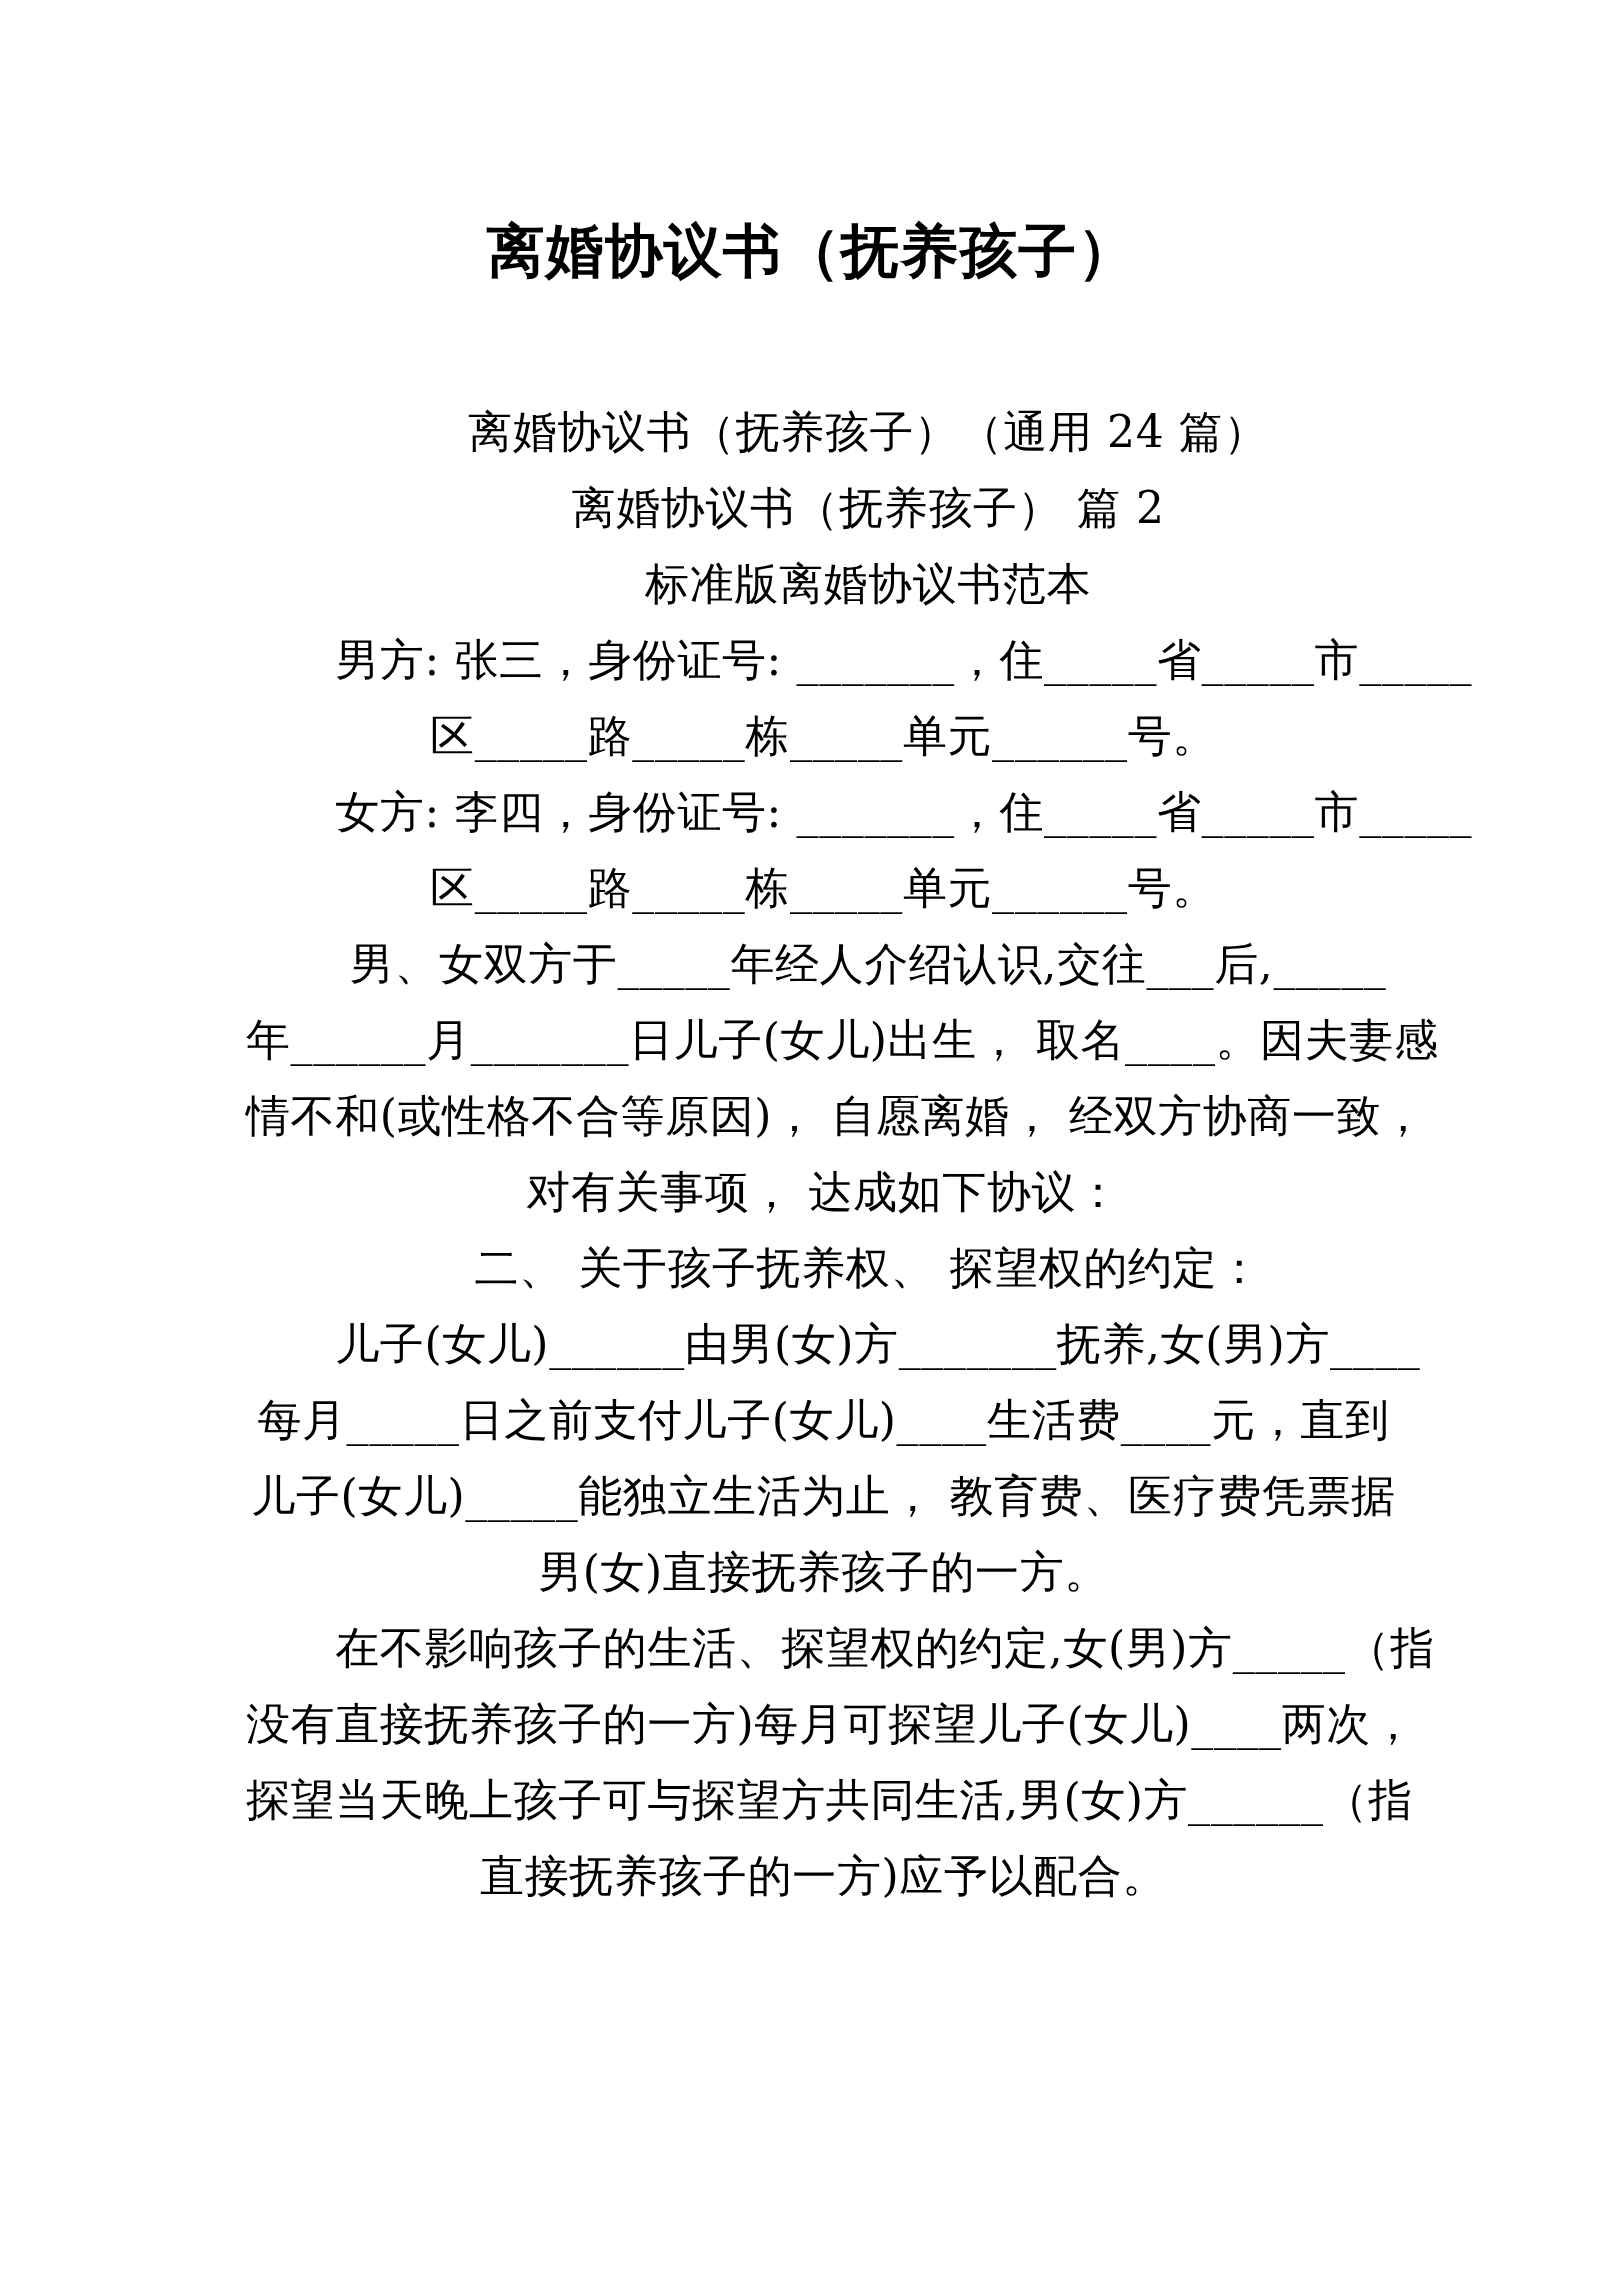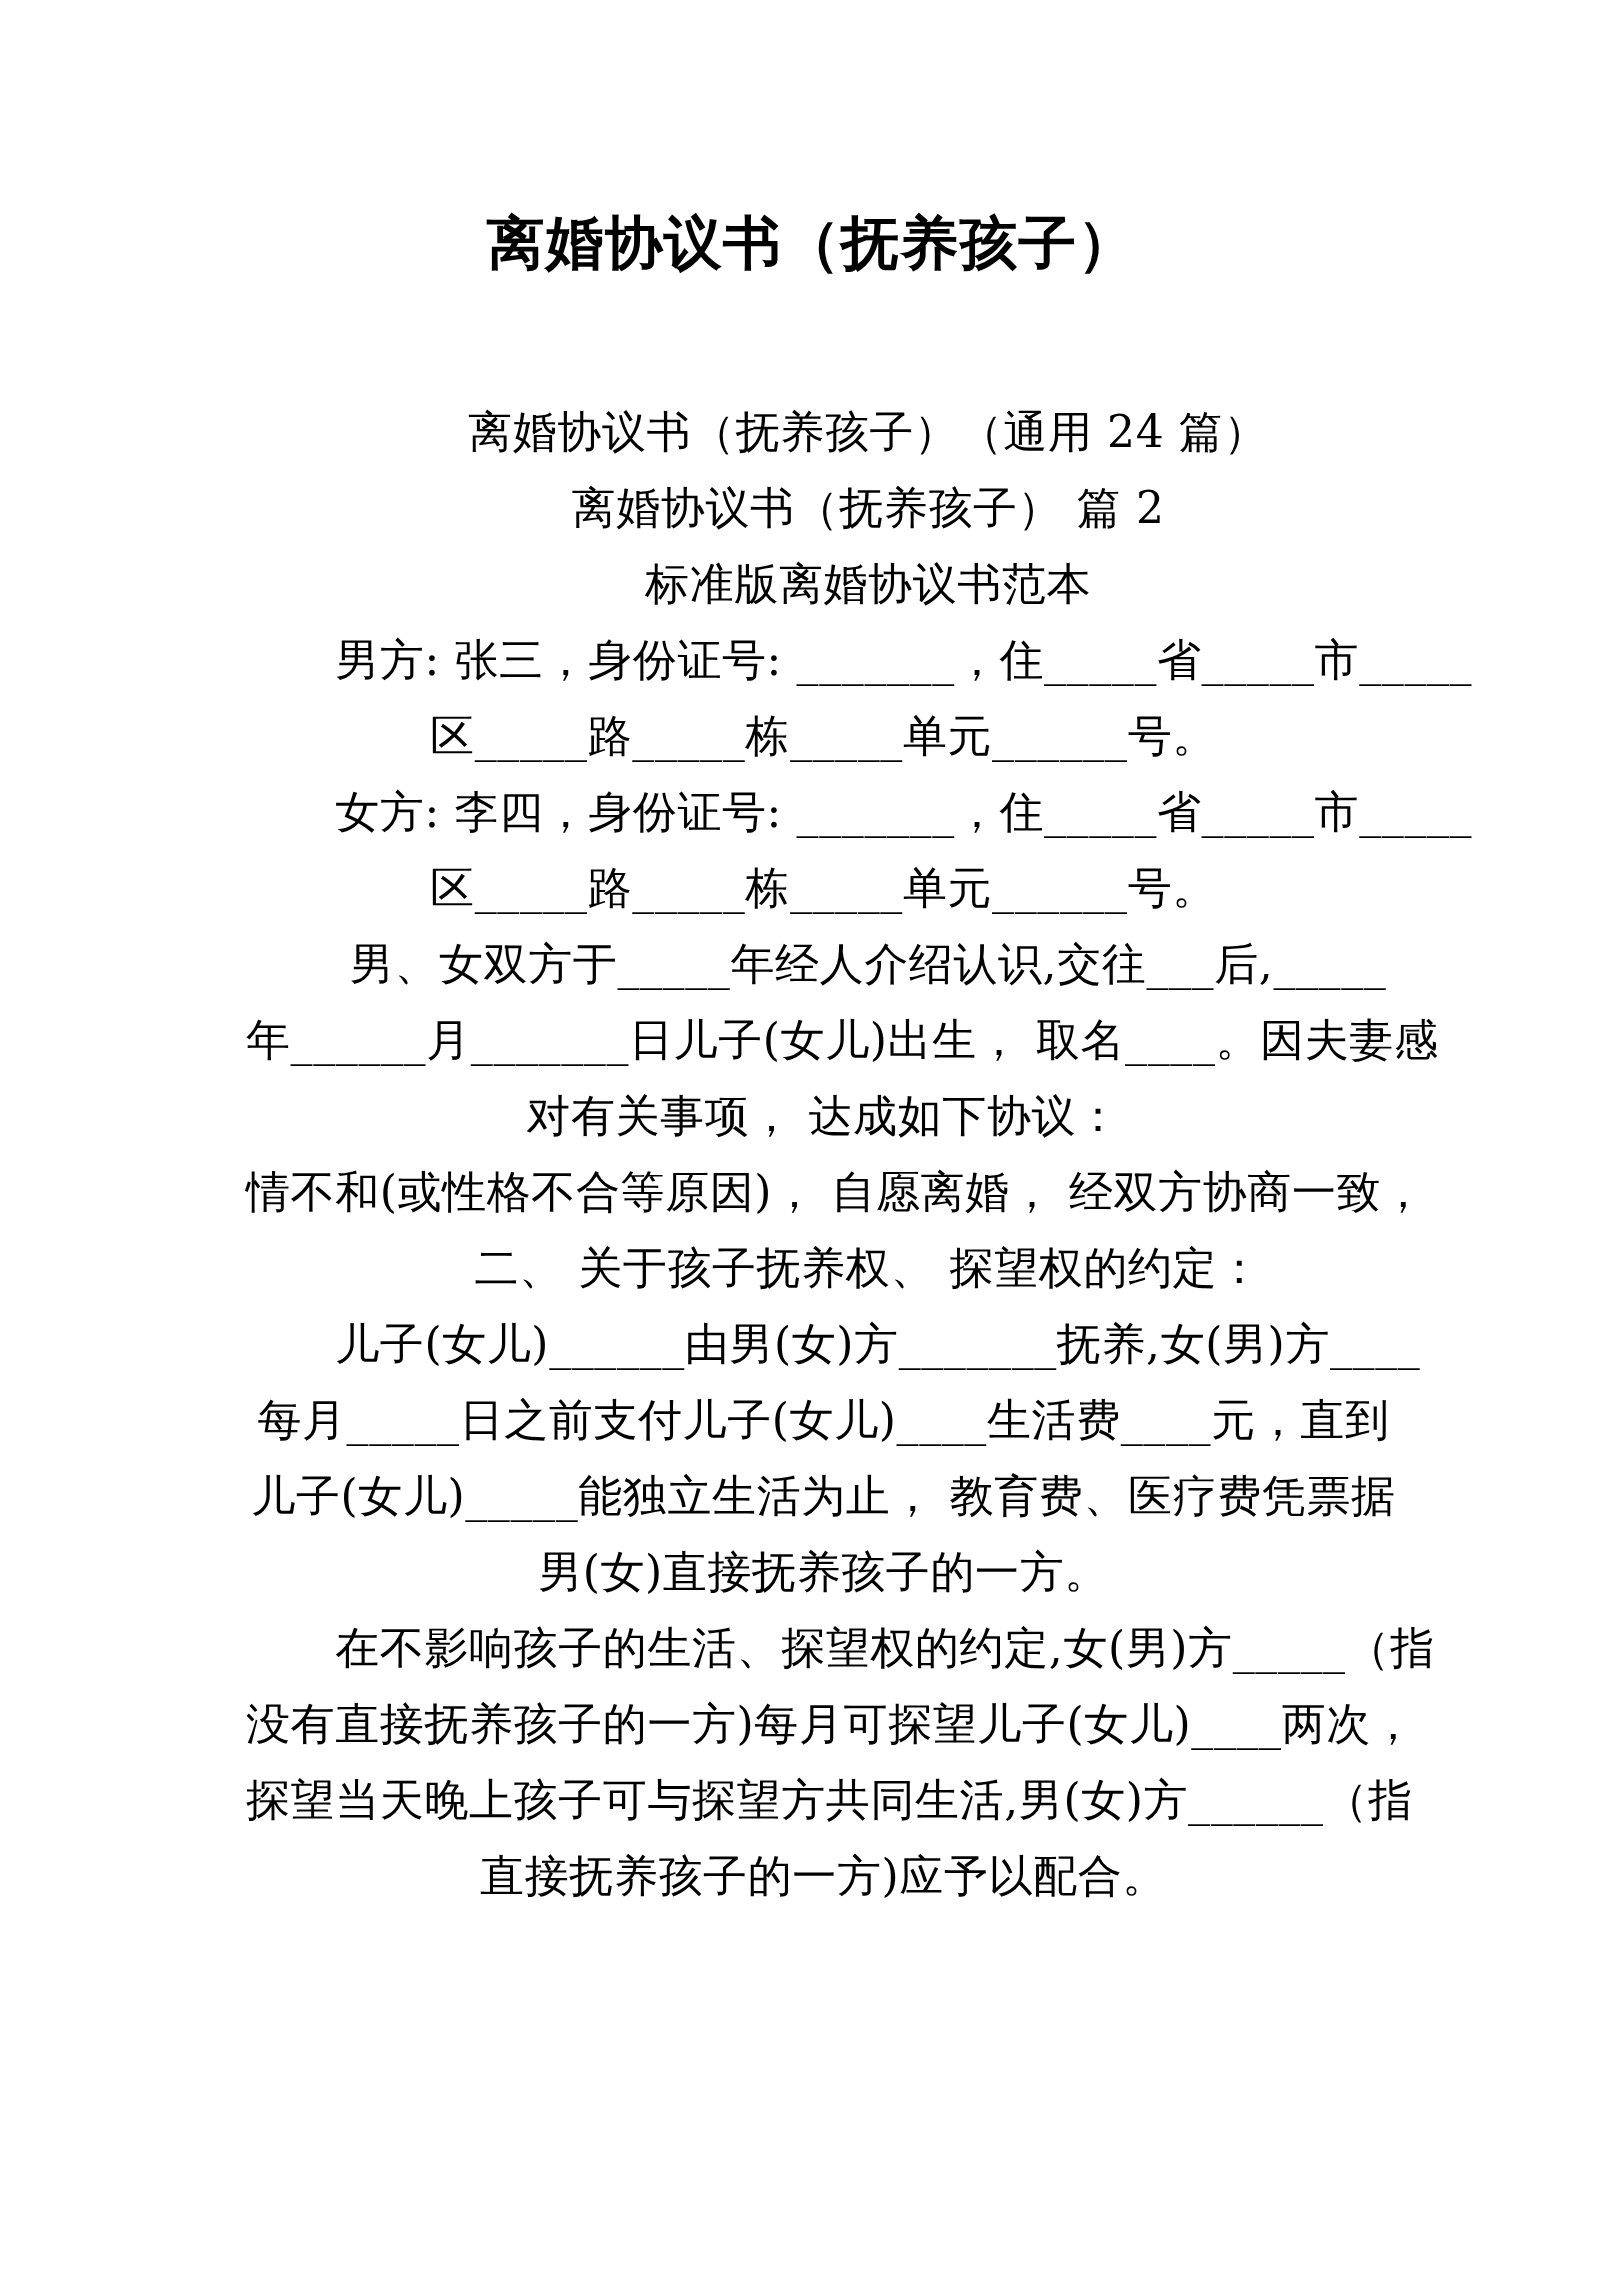--- a/index.html
+++ b/index.html
@@ -17,21 +17,21 @@
     position: absolute;
     left: 0; top: 0;
     width: 1623px;
     height: 2295px;
   }
   .doc-title {
     position: absolute;
     left: 0;
     right: 0;
     top: 206px;
-    margin: 0;
+    margin: 8px;
     text-align: center;
     font-size: 58px;
     line-height: 74px;
     font-weight: bold;
     letter-spacing: 1.1px;
     white-space: pre;
   }
   .doc-body {
     position: absolute;
     left: 246px;
@@ -55,22 +55,22 @@
   <div class="doc-body" id="doc-body">
       <div class="doc-line">　　离婚协议书（抚养孩子）（通用 24 篇）</div>
       <div class="doc-line">　　离婚协议书（抚养孩子） 篇 2</div>
       <div class="doc-line">　　标准版离婚协议书范本</div>
       <div class="doc-line">　　男方: 张三，身份证号: _______，住_____省_____市_____</div>
       <div class="doc-line">区_____路_____栋_____单元______号。</div>
       <div class="doc-line">　　女方: 李四，身份证号: _______，住_____省_____市_____</div>
       <div class="doc-line">区_____路_____栋_____单元______号。</div>
       <div class="doc-line">　　男、女双方于_____年经人介绍认识,交往___后,_____</div>
       <div class="doc-line">年______月_______日儿子(女儿)出生， 取名____。因夫妻感</div>
+      <div class="doc-line">情不和(或性格不合等原因)， 自愿离婚， 经双方协商一致，</div>
       <div class="doc-line">对有关事项， 达成如下协议：</div>
-      <div class="doc-line">情不和(或性格不合等原因)， 自愿离婚， 经双方协商一致，</div>
       <div class="doc-line">　　二、 关于孩子抚养权、 探望权的约定：</div>
       <div class="doc-line">　　儿子(女儿)______由男(女)方_______抚养,女(男)方____</div>
       <div class="doc-line">每月_____日之前支付儿子(女儿)____生活费____元，直到</div>
       <div class="doc-line">儿子(女儿)_____能独立生活为止， 教育费、医疗费凭票据</div>
       <div class="doc-line">男(女)直接抚养孩子的一方。</div>
       <div class="doc-line">　　在不影响孩子的生活、探望权的约定,女(男)方_____（指</div>
       <div class="doc-line">没有直接抚养孩子的一方)每月可探望儿子(女儿)____两次，</div>
       <div class="doc-line">探望当天晚上孩子可与探望方共同生活,男(女)方______（指</div>
       <div class="doc-line">直接抚养孩子的一方)应予以配合。</div>
     </div>

